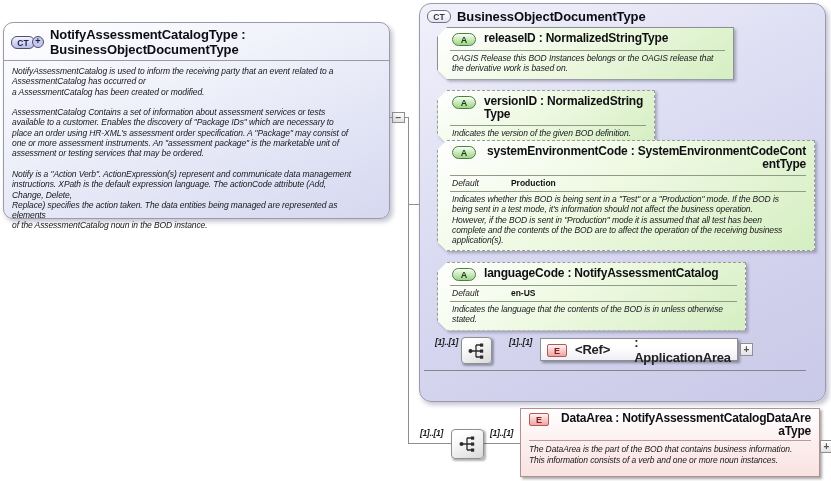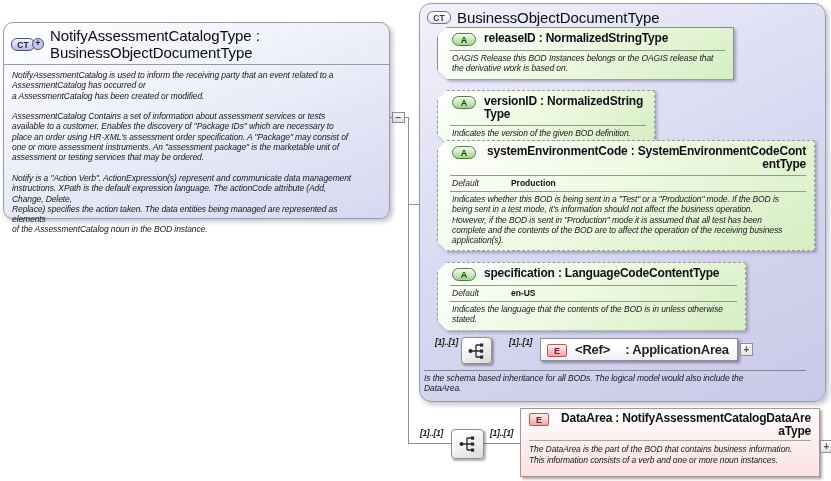--- a/index.html
+++ b/index.html
@@ -29,21 +29,21 @@
     box-shadow:2.5px 3px 4px rgba(130,130,160,0.45);
   }
   #derived-box {
     left:3px; top:22px; width:387px; height:197px;
     background:linear-gradient(160deg,#ffffff 0%,#eceef9 45%,#d5d8f0 100%);
   }
   #derived-box .box-header {
     display:flex; align-items:center; gap:6px; padding:4px 7px 3px 7px;
     border-bottom:1px solid #9a9aa6;
   }
-  .box-title { font-weight:normal; font-size:15px; color:#0c0c14; letter-spacing:-0.1px; }
+  .box-title { font-weight:bold; font-size:13px; color:#0c0c14; letter-spacing:-0.1px; }
   .doc-text {
     font-style:italic; font-size:8.5px; line-height:10.3px; color:#17171c;
     white-space:pre-line; letter-spacing:-0.1px;
   }
   #derived-box .doc-text { padding:5px 8px 0 8px; }
 
   
   .ct-icon { display:inline-flex; align-items:center; flex-shrink:0; }
   .ct-rect {
     display:inline-block; width:24px; height:13px; border-radius:6px;
@@ -113,21 +113,21 @@
   .elem-box {
     position:absolute; border:1px solid #8f8f8f;
     box-shadow:2px 2px 2.5px rgba(0,0,0,0.35);
   }
   #ref-box {
     left:540px; top:338px; width:198px; height:23px;
     background:linear-gradient(180deg,#ffffff 40%,#eeeef6 100%);
     display:flex; align-items:center; gap:8px; padding:0 6px;
   }
   .elem-title { font-weight:bold; font-size:13px; color:#222; letter-spacing:-0.2px; }
-  #ref-type { margin-left:7px; }
+  #ref-type { margin-left:16px; }
   #dataarea-box {
     left:520px; top:408px; width:300px; height:69px; border-color:#b29090;
     background:linear-gradient(180deg,#ffffff 0%,#fdf0f0 45%,#f9e2e2 100%);
   }
   #dataarea-box .attr-title-row { padding:3px 8px 2px 8px; }
   #dataarea-box .attr-sep { border-top-color:#b29c9c; margin:0 8px; }
   #dataarea-box .attr-doc { padding:3px 8px 0 8px; line-height:11px; }
 </style>
 </head>
 <body>
@@ -151,22 +151,20 @@
   <div class="big-box" id="base-box">
     <div class="box-header">
       <span class="ct-icon">
         <span class="ct-rect white">CT</span>
       </span>
       <span class="box-title">BusinessObjectDocumentType</span>
     </div>
   </div>
 
   <div id="base-footer-sep"></div>
-  <div class="doc-text" id="base-footer-doc">Is the schema based inheritance for all BODs. The logical model would also include the
-DataArea.</div>
 
   <div class="big-box" id="derived-box">
     <div class="box-header">
       <span class="ct-icon">
         <span class="ct-rect purple">CT</span>
         <span class="plus-circle">+</span>
       </span>
       <span class="box-title">NotifyAssessmentCatalogType : BusinessObjectDocumentType</span>
     </div>
     <div class="doc-text">NotifyAssessmentCatalog is used to inform the receiving party that an event related to a
@@ -227,21 +225,21 @@
 However, if the BOD is sent in "Production" mode it is assumed that all test has been
 complete and the contents of the BOD are to affect the operation of the receiving business
 application(s).</div>
     </div>
   </div>
 
   <div class="attr-wrap" style="left:437px; top:262px; width:309px;">
     <div class="attr-box optional">
       <div class="attr-title-row">
         <span class="a-icon">A</span>
-        <span class="attr-title">specification : LanguageCodeContentType</span>
+        <span class="attr-title">languageCode : NotifyAssessmentCatalog</span>
       </div>
       <div class="attr-sep"></div>
       <div class="default-row">
         <span class="default-label">Default</span>
         <span class="default-value">en-US</span>
       </div>
       <div class="attr-sep"></div>
       <div class="doc-text attr-doc">Indicates the language that the contents of the BOD is in unless otherwise
 stated.</div>
     </div>

